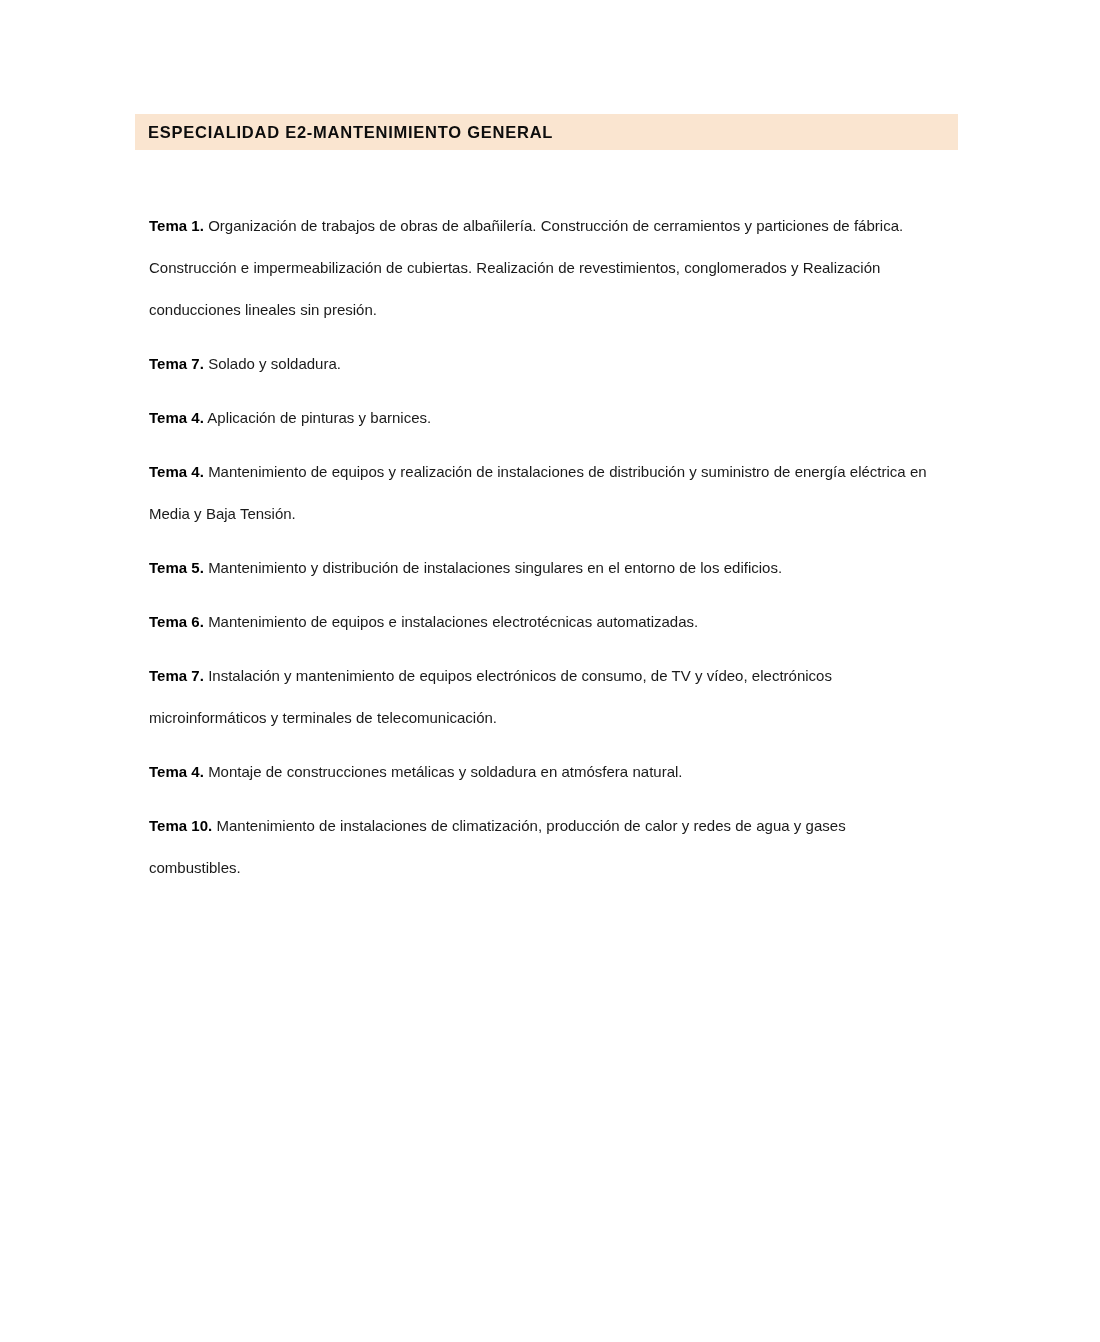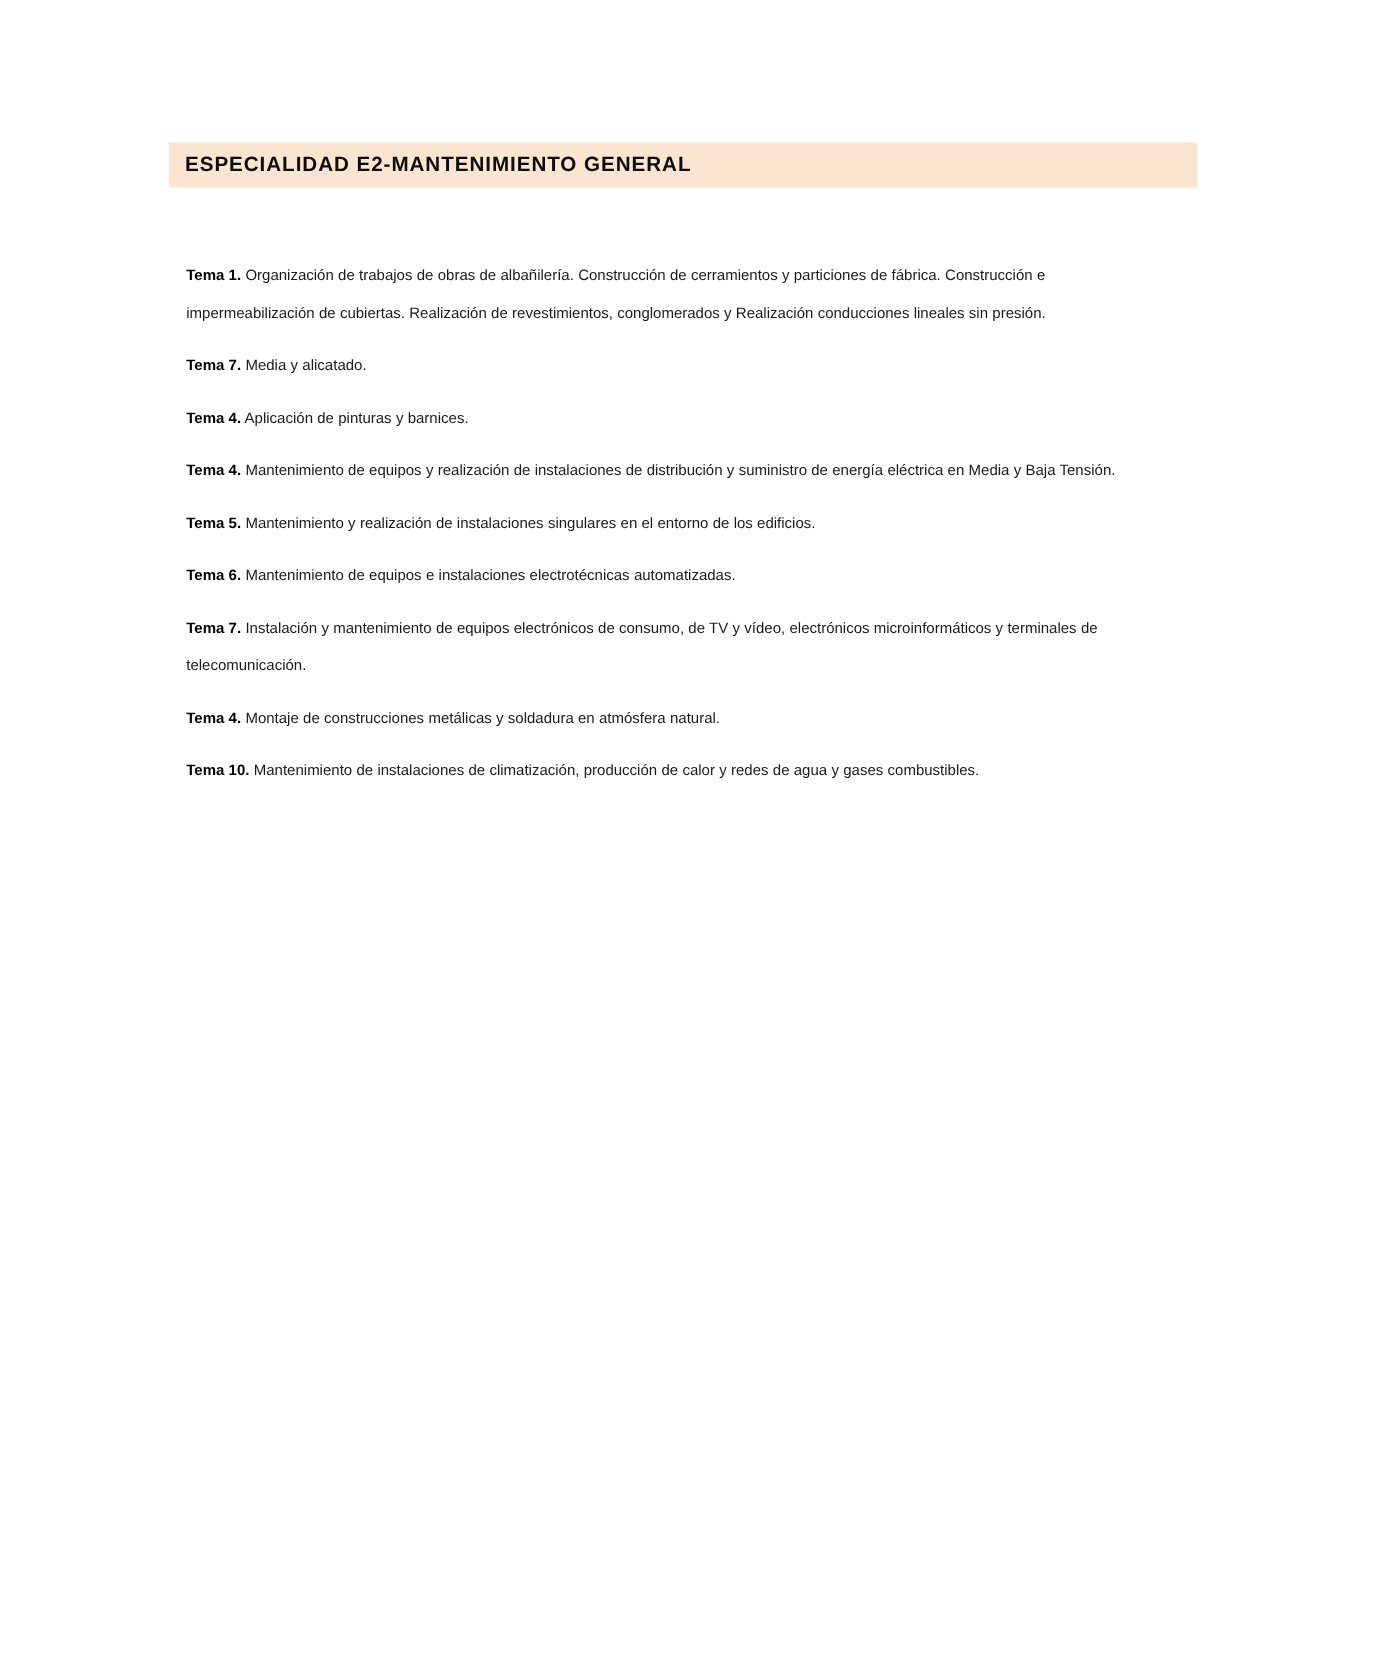--- a/index.html
+++ b/index.html
@@ -50,22 +50,22 @@
   
   .content {
     position: absolute;
     left: 149px;
     top: 205px;
     width: 778px;
   }
 
   .topic {
     font-family: "Liberation Sans", sans-serif;
-    font-size: 12px;
-    line-height: 30px;
+    font-size: 15px;
+    line-height: 42px;
     color: #1a1a1a;
     margin: 0 0 12px 0;
     text-align: left;
     word-spacing: 0.1px;
   }
   .topic:last-child {
     margin-bottom: 0;
   }
   .topic-label {
     font-weight: bold;
@@ -84,33 +84,33 @@
     <span class="section-heading-text">ESPECIALIDAD E2-MANTENIMIENTO GENERAL</span>
   </div>
 
   <div class="content">
 
     <p class="topic">
       <span class="topic-label">Tema 1.</span><span class="topic-body"> Organización de trabajos de obras de albañilería. Construcción de cerramientos y particiones de fábrica. Construcción e impermeabilización de cubiertas. Realización de revestimientos, conglomerados y Realización conducciones lineales sin presión.</span>
     </p>
 
     <p class="topic">
-      <span class="topic-label">Tema 7.</span><span class="topic-body"> Media y alicatado.</span>
+      <span class="topic-label">Tema 7.</span><span class="topic-body"> Solado y soldadura.</span>
     </p>
 
     <p class="topic">
       <span class="topic-label">Tema 4.</span><span class="topic-body"> Aplicación de pinturas y barnices.</span>
     </p>
 
     <p class="topic">
       <span class="topic-label">Tema 4.</span><span class="topic-body"> Mantenimiento de equipos y realización de instalaciones de distribución y suministro de energía eléctrica en Media y Baja Tensión.</span>
     </p>
 
     <p class="topic">
-      <span class="topic-label">Tema 5.</span><span class="topic-body"> Mantenimiento y realización de instalaciones singulares en el entorno de los edificios.</span>
+      <span class="topic-label">Tema 5.</span><span class="topic-body"> Mantenimiento y distribución de instalaciones singulares en el entorno de los edificios.</span>
     </p>
 
     <p class="topic">
       <span class="topic-label">Tema 6.</span><span class="topic-body"> Mantenimiento de equipos e instalaciones electrotécnicas automatizadas.</span>
     </p>
 
     <p class="topic">
       <span class="topic-label">Tema 7.</span><span class="topic-body"> Instalación y mantenimiento de equipos electrónicos de consumo, de TV y vídeo, electrónicos microinformáticos y terminales de telecomunicación.</span>
     </p>
 

